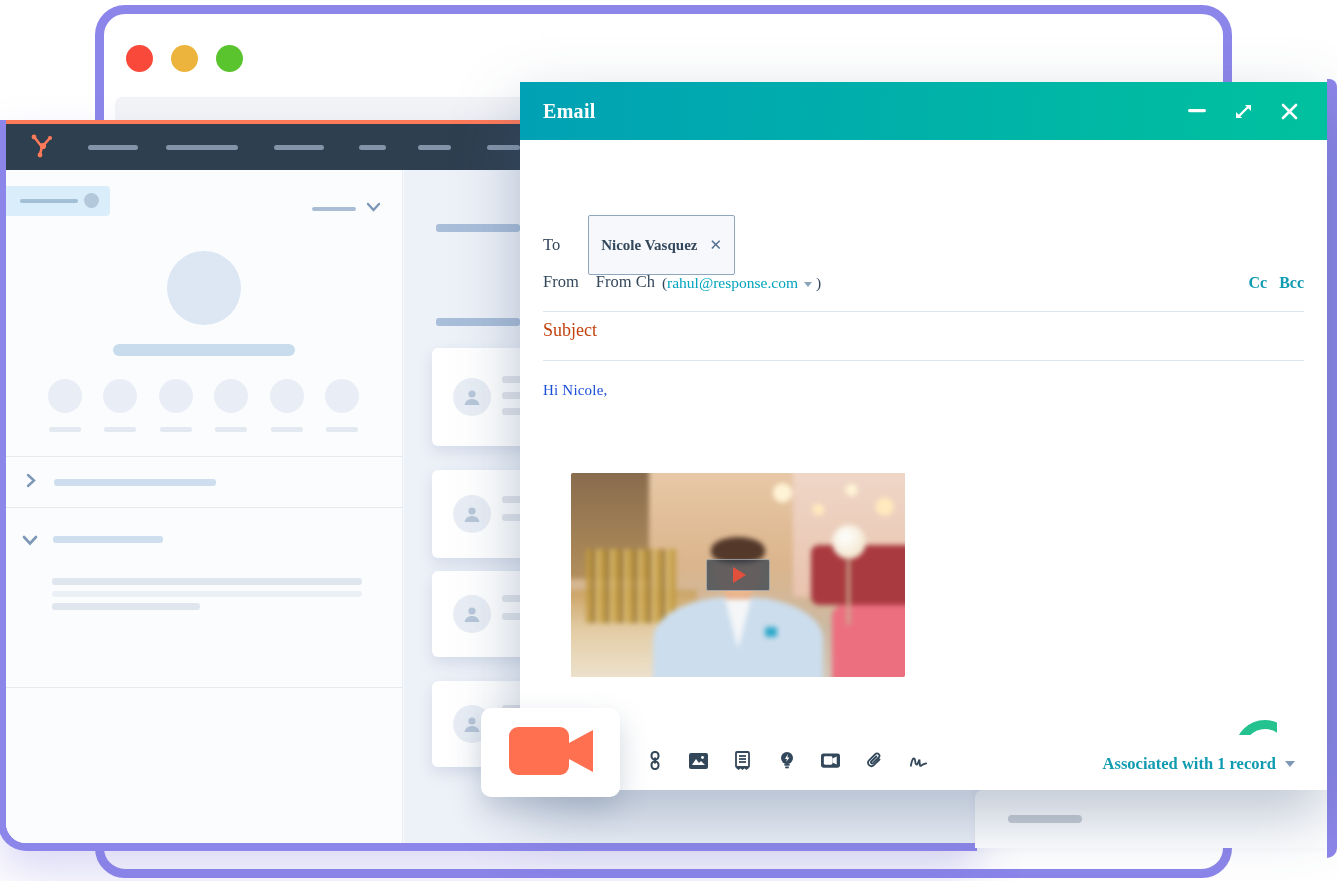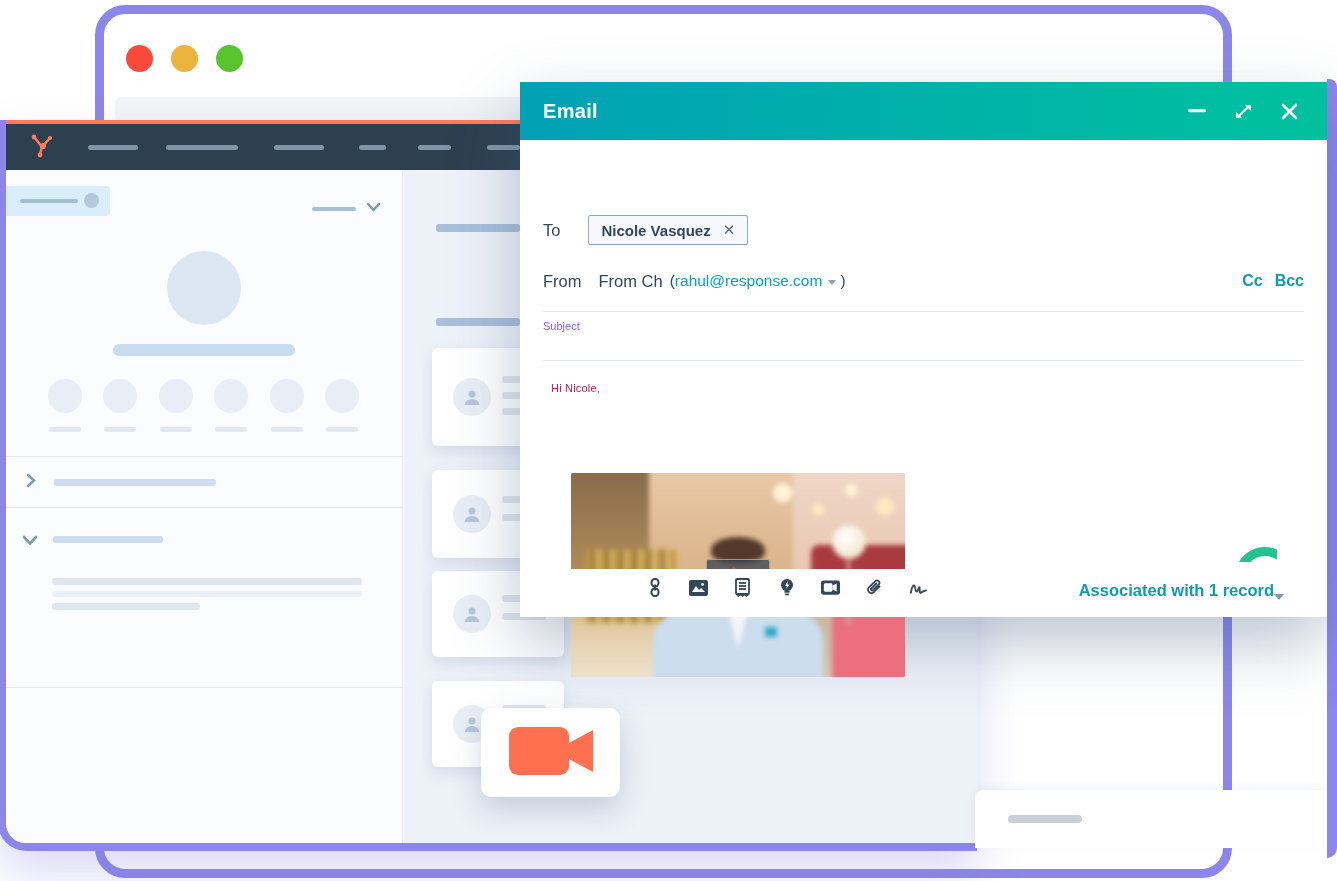--- a/index.html
+++ b/index.html
@@ -43,54 +43,54 @@
   .tm-bar { position:absolute; left:32px; width:84px; height:8px; border-radius:3px; background:#a9bed9; }
   .tm-card { position:absolute; left:28px; width:132px; background:#ffffff; border-radius:6px;
     box-shadow:0 6px 14px rgba(140,160,190,.25); }
   .tm-avatar { position:absolute; left:21px; width:38px; height:38px; border-radius:50%; background:#e9eef5;
     display:flex; align-items:center; justify-content:center; }
   .tm-dash { position:absolute; left:70px; width:44px; height:7px; border-radius:3px; background:#e2e6ec; }
 
   
   .purple-edge { position:absolute; left:1327px; top:79px; width:10px; height:779px;
     background:#8c86ea; border-radius:0 8px 10px 0; }
-  .email-modal { position:absolute; left:520px; top:82px; width:807px; height:535px; background:#ffffff;
-    box-shadow:0 26px 60px rgba(64,88,125,.35); }
+  .email-modal { position:absolute; left:520px; top:82px; width:807px; height:708px; background:#ffffff;
+    box-shadow:0 26px 60px rgba(64,88,125,.35);font-family:Liberation Serif, serif; }
   .modal-header { position:absolute; left:0; right:0; top:0; height:58px;
     background:linear-gradient(95deg,#00a1b4 0%,#00c19e 100%);
     display:flex; align-items:center; padding-left:23px; }
   .modal-title { color:#ffffff; font-size:20px; font-weight:bold; letter-spacing:.3px; }
   .win-controls { position:absolute; right:28px; top:0; height:58px; display:flex; align-items:center; gap:26px; }
   .win-btn { width:20px; height:20px; display:flex; align-items:center; justify-content:center; cursor:pointer; }
 
   .modal-tabs { position:absolute; left:0; right:0; top:58px; height:58px; display:flex; align-items:center;
     padding-left:23px; gap:36px; border-bottom:1px solid #e7ecf2; }
   .tab { color:#0f9bb0; font-size:16.5px; font-weight:bold; display:flex; align-items:center; gap:7px; cursor:pointer; }
   .caret { display:inline-block; width:0; height:0; border-left:5px solid transparent; border-right:5px solid transparent;
     border-top:6px solid #7c98b6; }
 
   .row-to { position:absolute; left:23px; top:133px; display:flex; align-items:center; gap:28px; }
   .field-label { color:#33475b; font-size:16.5px; }
   .chip { display:flex; align-items:center; gap:12px; border:1px solid #8fa6bd; background:#f6f8fb;
-    border-radius:2px; padding:5px 12px; }
+    border-radius:2px; padding:20px 12px; }
   .chip-name { color:#33475b; font-size:15px; font-weight:bold; }
   .chip-x { color:#516f90; font-size:15px; cursor:pointer; }
 
-  .row-from { position:absolute; left:23px; right:23px; top:190px; display:flex; align-items:flex-start; }
+  .row-from { position:absolute; left:23px; right:23px; top:190px; display:flex; align-items:flex-end; }
   .from-name { color:#33475b; font-size:16.5px; margin-left:17px; }
   .from-email-wrap { margin-left:7px; font-size:15.5px; color:#33475b; display:flex; align-items:center; }
   .from-email { color:#00a4bd; cursor:pointer; }
   .from-caret { margin:2px 4px 0 6px; border-left:4px solid transparent; border-right:4px solid transparent; border-top:5px solid #8aa4bd; }
   .ccbcc { position:absolute; right:0; display:flex; gap:12px; }
   .ccbcc span { color:#0f9bb0; font-size:16px; font-weight:bold; cursor:pointer; }
 
   .hr { position:absolute; left:23px; right:23px; height:1px; background:#dfe5ec; }
-  .subject-label { position:absolute; left:23px; top:238px; color:#8b5cf6; font-size:11px; }
-
-  .body-line { position:absolute; left:23px; color:#be185d; font-size:11px; letter-spacing:.2px;margin-left:8px; }
+  .subject-label { position:absolute; left:23px; top:238px; color:#c2410c; font-size:18px; }
+
+  .body-line { position:absolute; left:23px; color:#1d4ed8; font-size:15px; letter-spacing:.2px; }
 
   
   .video-thumb { position:absolute; left:51px; top:391px; width:334px; height:204px; border-radius:2px;
     overflow:hidden; background:#d8b694; }
   .vt-scene { position:absolute; inset:-6px; filter:blur(2.5px); }
   .vt-bg { position:absolute; inset:0;
     background:linear-gradient(180deg,#e8c9a8 0%,#dbb58c 45%,#cbb9a2 75%,#d6cabb 100%); }
   .vt-wall-r { position:absolute; right:0; top:0; width:34%; height:60%;
     background:linear-gradient(180deg,#efd7c8 0%,#e9c3ae 100%); }
   .vt-booth { position:absolute; right:-4px; top:36%; width:30%; height:28%; background:#a93a40; border-radius:8px 0 0 8px; }
@@ -120,21 +120,21 @@
   .vt-overlay { position:absolute; left:50%; top:50%; transform:translate(-50%,-50%);
     width:64px; height:32px; background:rgba(47,61,76,.72); border:1px solid rgba(255,255,255,.45);
     border-radius:2px; display:flex; align-items:center; justify-content:center; cursor:pointer; }
   .vt-play { width:0; height:0; border-top:8px solid transparent; border-bottom:8px solid transparent;
     border-left:13px solid #e2503c; margin-left:3px; }
 
   
   .modal-footer { position:absolute; left:0; right:0; bottom:0; height:48px; background:#ffffff; }
   .toolbar { position:absolute; left:125px; top:9px; display:flex; gap:25px; align-items:center; }
   .tb-icon { width:19px; height:19px; cursor:pointer; display:flex; align-items:center; justify-content:center; }
-  .assoc { position:absolute; right:43px; top:12px; display:flex; align-items:flex-end; cursor:pointer; }
+  .assoc { position:absolute; right:32px; top:12px; display:flex; align-items:center; gap:9px; cursor:pointer; }
   .assoc-label { color:#0f9bb0; font-size:16.5px; font-weight:bold; }
   .teal-arc { position:absolute; right:50px; top:-22px; width:42px; height:15px; overflow:hidden; }
   .teal-arc::before { content:""; position:absolute; left:0; top:0; width:42px; height:42px; border-radius:50%;
     border:9px solid #23c28f; }
 
   
   .reply-card { position:absolute; left:975px; top:790px; width:352px; height:58px; background:#ffffff;
     border-radius:8px 0 0 0; box-shadow:0 -2px 8px rgba(140,160,190,.12); }
   .reply-dash { position:absolute; left:33px; top:25px; width:74px; height:8px; border-radius:4px; background:#c9cfd6; }
 

